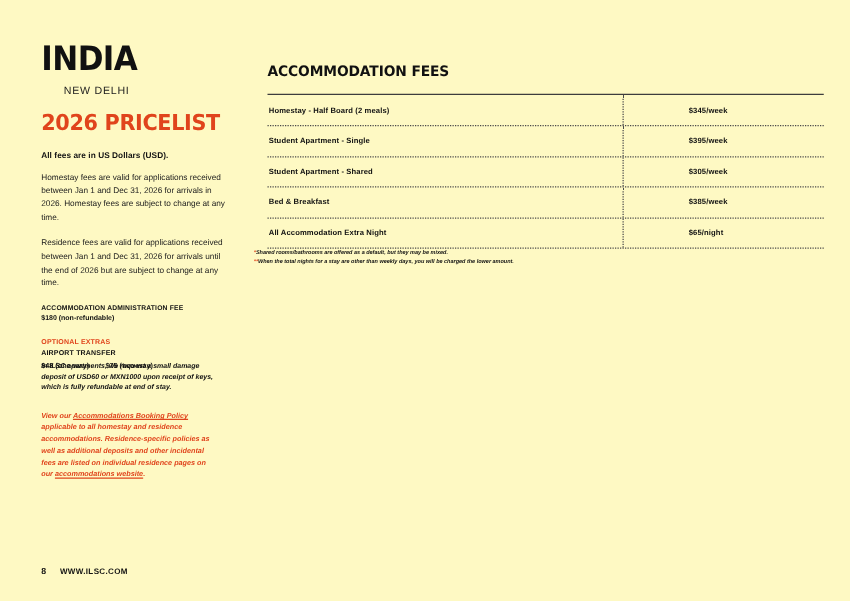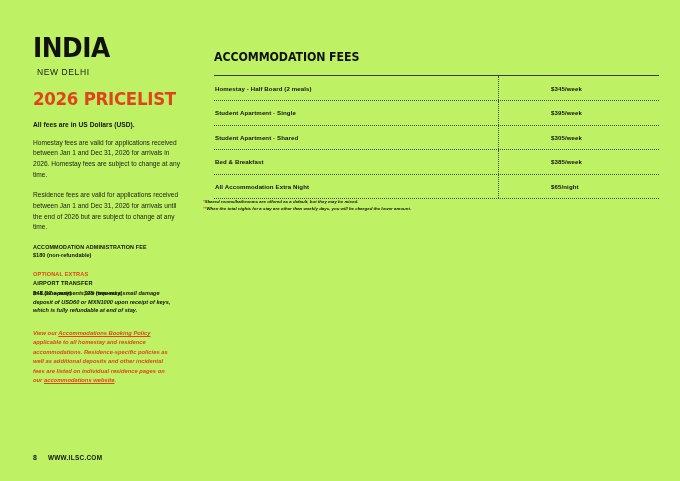--- a/index.html
+++ b/index.html
@@ -12,21 +12,21 @@
     height: 481px;
     position: relative;
     overflow: hidden;
     font-family: "Liberation Sans", sans-serif;
     color: #111111;
     -webkit-font-smoothing: antialiased;
   }
   .page {
     position: absolute;
     inset: 0;
-    background: #bef264;
+    background: #fef9c3;
   }
 
   
   .left-col {
     position: absolute;
     left: 33px;
     top: 34px;
     width: 152px;
   }
   .country-title {
@@ -38,21 +38,21 @@
     color: #111111;
     margin: 0 0 6px 0;
     transform: scaleX(0.92);
     transform-origin: left center;
   }
   .city-title {
     font-size: 8.5px;
     font-weight: 400;
     letter-spacing: 0.6px;
     color: #1b1b1b;
-    margin: 0 0 14px 4px;
+    margin: 0 0 14px 18px;
   }
   .pricelist-title {
     font-family: "DejaVu Sans", sans-serif;
     font-weight: 700;
     font-size: 17.5px;
     line-height: 1;
     letter-spacing: -0.3px;
     color: #e0441c;
     margin: 0 0 12px 0;
     transform: scaleX(0.95);

